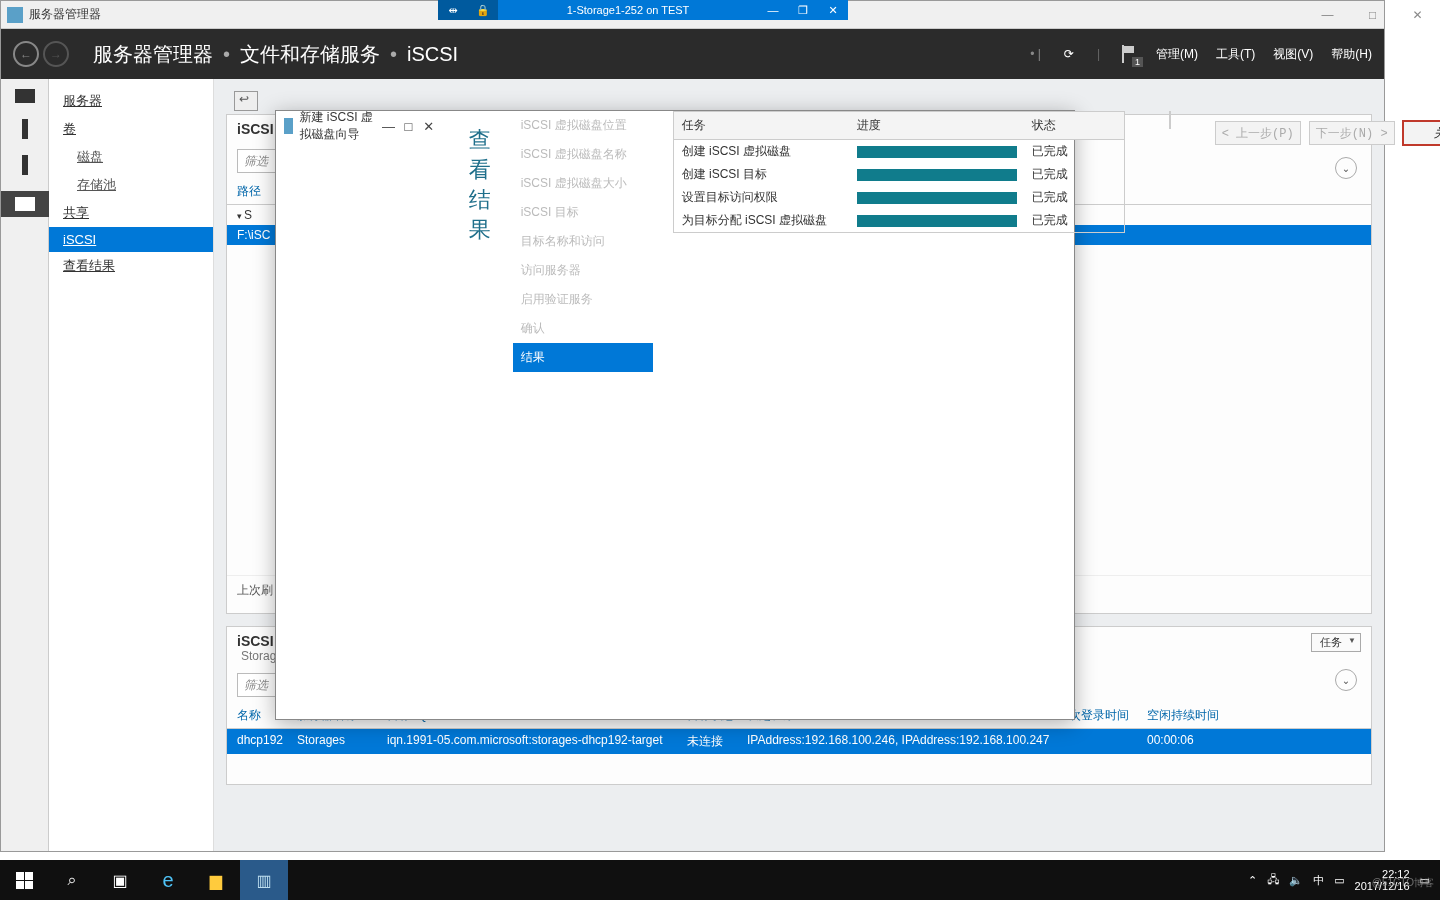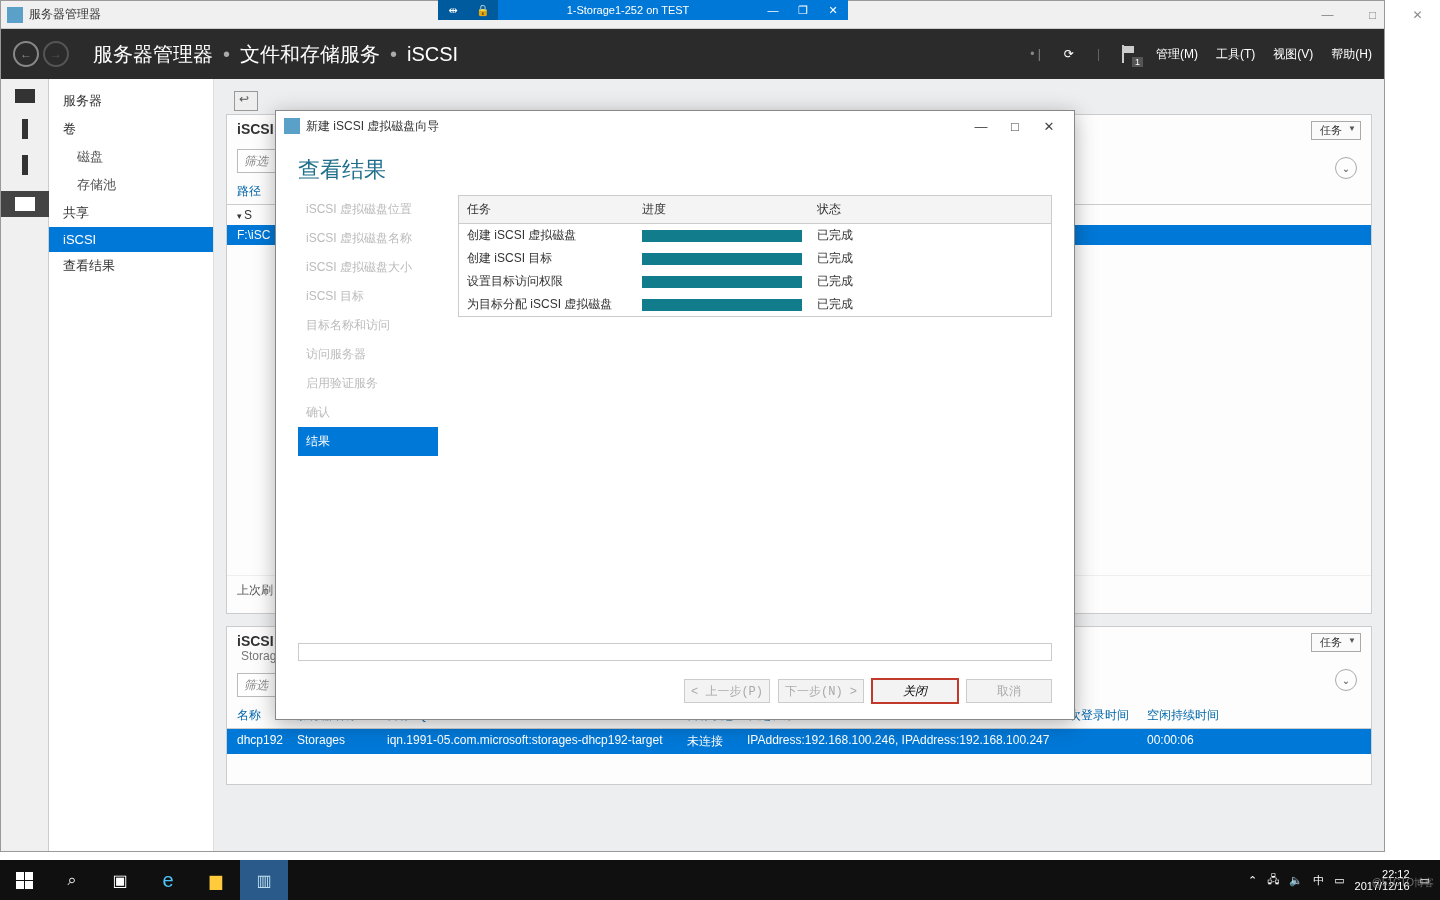--- a/index.html
+++ b/index.html
@@ -32,21 +32,21 @@
 .flag::after { content:""; position:absolute; left:5px; top:1px; width:10px; height:7px; background:#ccc; }
 .flag .badge { position:absolute; bottom:-4px; right:-6px; background:#555; color:#fff; font-size:9px; padding:0 3px; }
 
 .sm-body { flex:1; display:flex; overflow:hidden; }
 .sm-iconcol { width:48px; background:#f0f0f0; border-right:1px solid #ccc; display:flex; flex-direction:column; align-items:center; padding-top:10px; gap:16px; }
 .sm-iconcol .ic { width:20px; height:14px; background:#333; }
 .sm-iconcol .abar { width:48px; height:26px; background:#444; display:flex; align-items:center; justify-content:center; }
 .sm-iconcol .abar .ic { background:#fff; }
 
 .sm-nav { width:165px; background:#fff; border-right:1px solid #ddd; padding-top:8px; }
-.sm-nav .item { padding:5px 4px 5px 14px; font-size:13px; cursor:default; }
+.sm-nav .item { padding:5px 4px 5px 14px; font-size:13px; cursor:default;text-decoration:underline; }
 .sm-nav .item.sub { padding-left:28px; color:#555; }
 .sm-nav .item.sel { background:#0078d7; color:#fff; }
 
 .sm-main { flex:1; background:#eceef0; position:relative; padding:6px 12px 0 12px; overflow:hidden; }
 .panel { background:#fdfdfd; border:1px solid #ccc; margin-bottom:12px; position:relative; }
 .panel .hd { padding:6px 10px 2px 10px; }
 .panel .hd .t1 { font-size:14px; color:#333; font-weight:bold; display:inline; }
 .panel .hd .t2 { font-size:12px; color:#777; margin-left:4px; display:inline; }
 .panel .tasks { position:absolute; top:6px; right:10px; border:1px solid #aaa; padding:1px 18px 1px 8px; font-size:11px; background:#fafafa; }
 .panel .tasks::after { content:"▼"; position:absolute; right:4px; top:2px; font-size:8px; color:#555; }
@@ -62,21 +62,21 @@
 .p1 { height:500px; }
 .p1 .colhdr, .p1 .row, .p1 .foot {  }
 .p2 .thd { display:flex; padding:4px 10px; color:#0066aa; font-size:12px; border-bottom:1px solid #ccc; margin-top:6px; gap:0; }
 .p2 .trow { display:flex; padding:4px 10px; font-size:12px; background:#0078d7; color:#fff; }
 .p2 .c1{width:60px}.p2 .c2{width:90px}.p2 .c3{width:300px}.p2 .c4{width:60px}.p2 .c5{width:310px}.p2 .c6{width:90px}.p2 .c7{width:90px}
 
 .toolbar-ico { width:24px; height:20px; border:1px solid #999; margin:6px 0 0 8px; display:inline-block; background:#eee; position:relative; }
 .toolbar-ico::after { content:"↩"; position:absolute; left:4px; top:0; color:#555; }
 
 
-.wizard { position:absolute; top:110px; left:275px; width:800px; height:610px; background:#fff; border:1px solid #888; box-shadow:0 4px 20px rgba(0,0,0,.3); z-index:50; display:flex; flex-direction:column; }
+.wizard { position:absolute; top:110px; left:275px; width:800px; height:610px; background:#fff; border:1px solid #888; box-shadow:0 4px 20px rgba(0,0,0,.3); z-index:50; display:flex; flex-direction:row; }
 .wz-title { height:30px; display:flex; align-items:center; padding:0 8px; font-size:12px; }
 .wz-title .ico { width:16px; height:16px; background:#5aa0c8; margin-right:6px; }
 .wz-title .sp { flex:1; }
 .wz-title .wc { width:34px; text-align:center; font-size:13px; color:#444; font-family:Arial; }
 .wz-head { padding:14px 0 10px 22px; font-size:22px; color:#1f6f8b; }
 .wz-body { flex:1; display:flex; padding:0 22px 10px 22px; gap:20px; }
 .wz-steps { width:140px; }
 .wz-steps .st { padding:6px 8px; font-size:12px; color:#bbb; }
 .wz-steps .st.active { background:#0078d7; color:#fff; }
 .wz-content { flex:1; }

